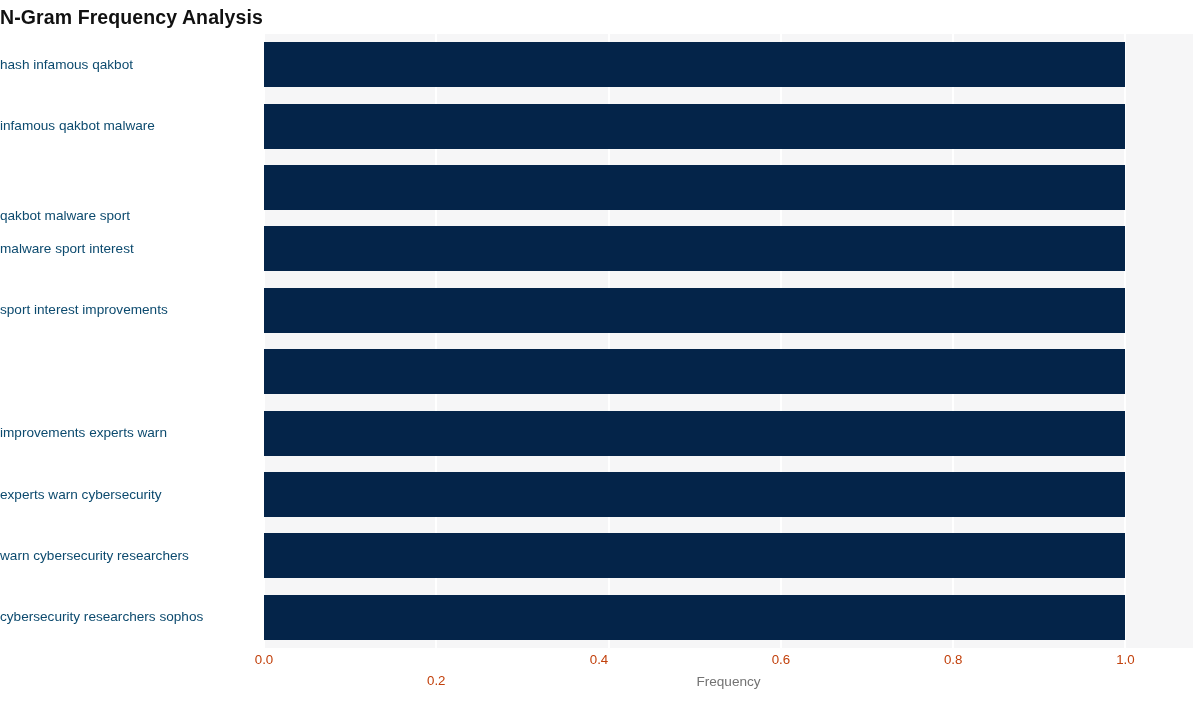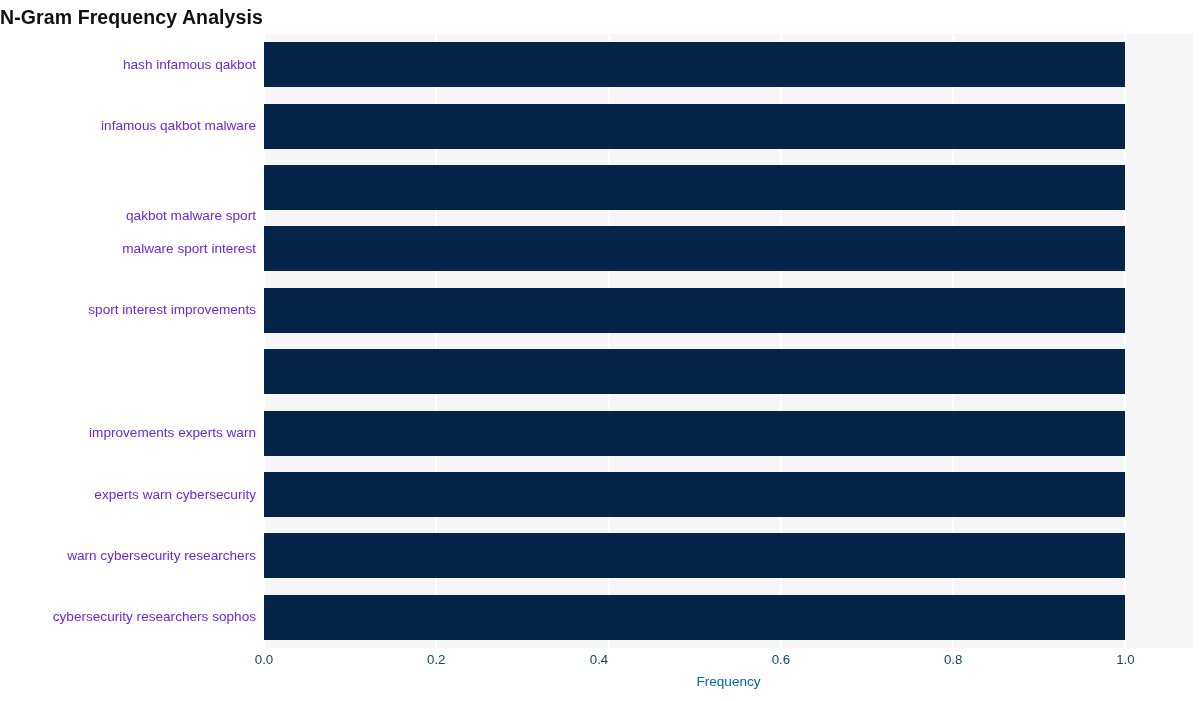--- a/index.html
+++ b/index.html
@@ -81,53 +81,52 @@
     position: absolute;
     left: 0;
     top: 34px;
     width: 256px;
     height: 614px;
   }
   .y-tick-label {
     position: absolute;
     right: 0;
     width: 256px;
-    text-align: right;
     font-size: 13.6px;
-    color: #6d28d9;
+    color: #0c4a6e;
     height: 18px;
     line-height: 18px;
     white-space: nowrap;
   }
 
   
   #x-axis-labels {
     position: absolute;
     left: 0;
     top: 652px;
     width: 1203px;
     height: 22px;
   }
   .x-tick-label {
     position: absolute;
     top: 0;
     width: 80px;
     margin-left: -40px;
     text-align: center;
     font-size: 13.3px;
-    color: #0c4a6e;
+    color: #c2410c;
   }
   #x-axis-title {
     position: absolute;
     left: 264px;
     top: 674px;
     width: 929px;
     text-align: center;
     font-size: 13.6px;
-    color: #0369a1;
+    color: #737373;
   }
 </style>
 </head>
 <body>
 
 <div id="figure">
 
   <div id="chart-title">N-Gram Frequency Analysis</div>
 
   <div id="plot-area">
@@ -180,21 +179,21 @@
       <div class="y-tick-label" style="top: 205.9px;">malware sport interest</div>
       <div class="y-tick-label" style="top: 267.3px;">sport interest improvements</div>
       <div class="y-tick-label" style="top: 390.1px;">improvements experts warn</div>
       <div class="y-tick-label" style="top: 451.5px;">experts warn cybersecurity</div>
       <div class="y-tick-label" style="top: 512.9px;">warn cybersecurity researchers</div>
       <div class="y-tick-label" style="top: 574.3px;">cybersecurity researchers sophos</div>
     </div>
 
   <div id="x-axis-labels">
       <div class="x-tick-label" style="left: 264px;">0.0</div>
-      <div class="x-tick-label" style="left: 436.292px;">0.2</div>
+      <div class="x-tick-label" style="left: 436.292px; margin-top: 21px;">0.2</div>
       <div class="x-tick-label" style="left: 599px;">0.4</div>
       <div class="x-tick-label" style="left: 780.877px;">0.6</div>
       <div class="x-tick-label" style="left: 953.169px;">0.8</div>
       <div class="x-tick-label" style="left: 1125.46px;">1.0</div>
     </div>
 
   <div id="x-axis-title">Frequency</div>
 
 </div>
 

